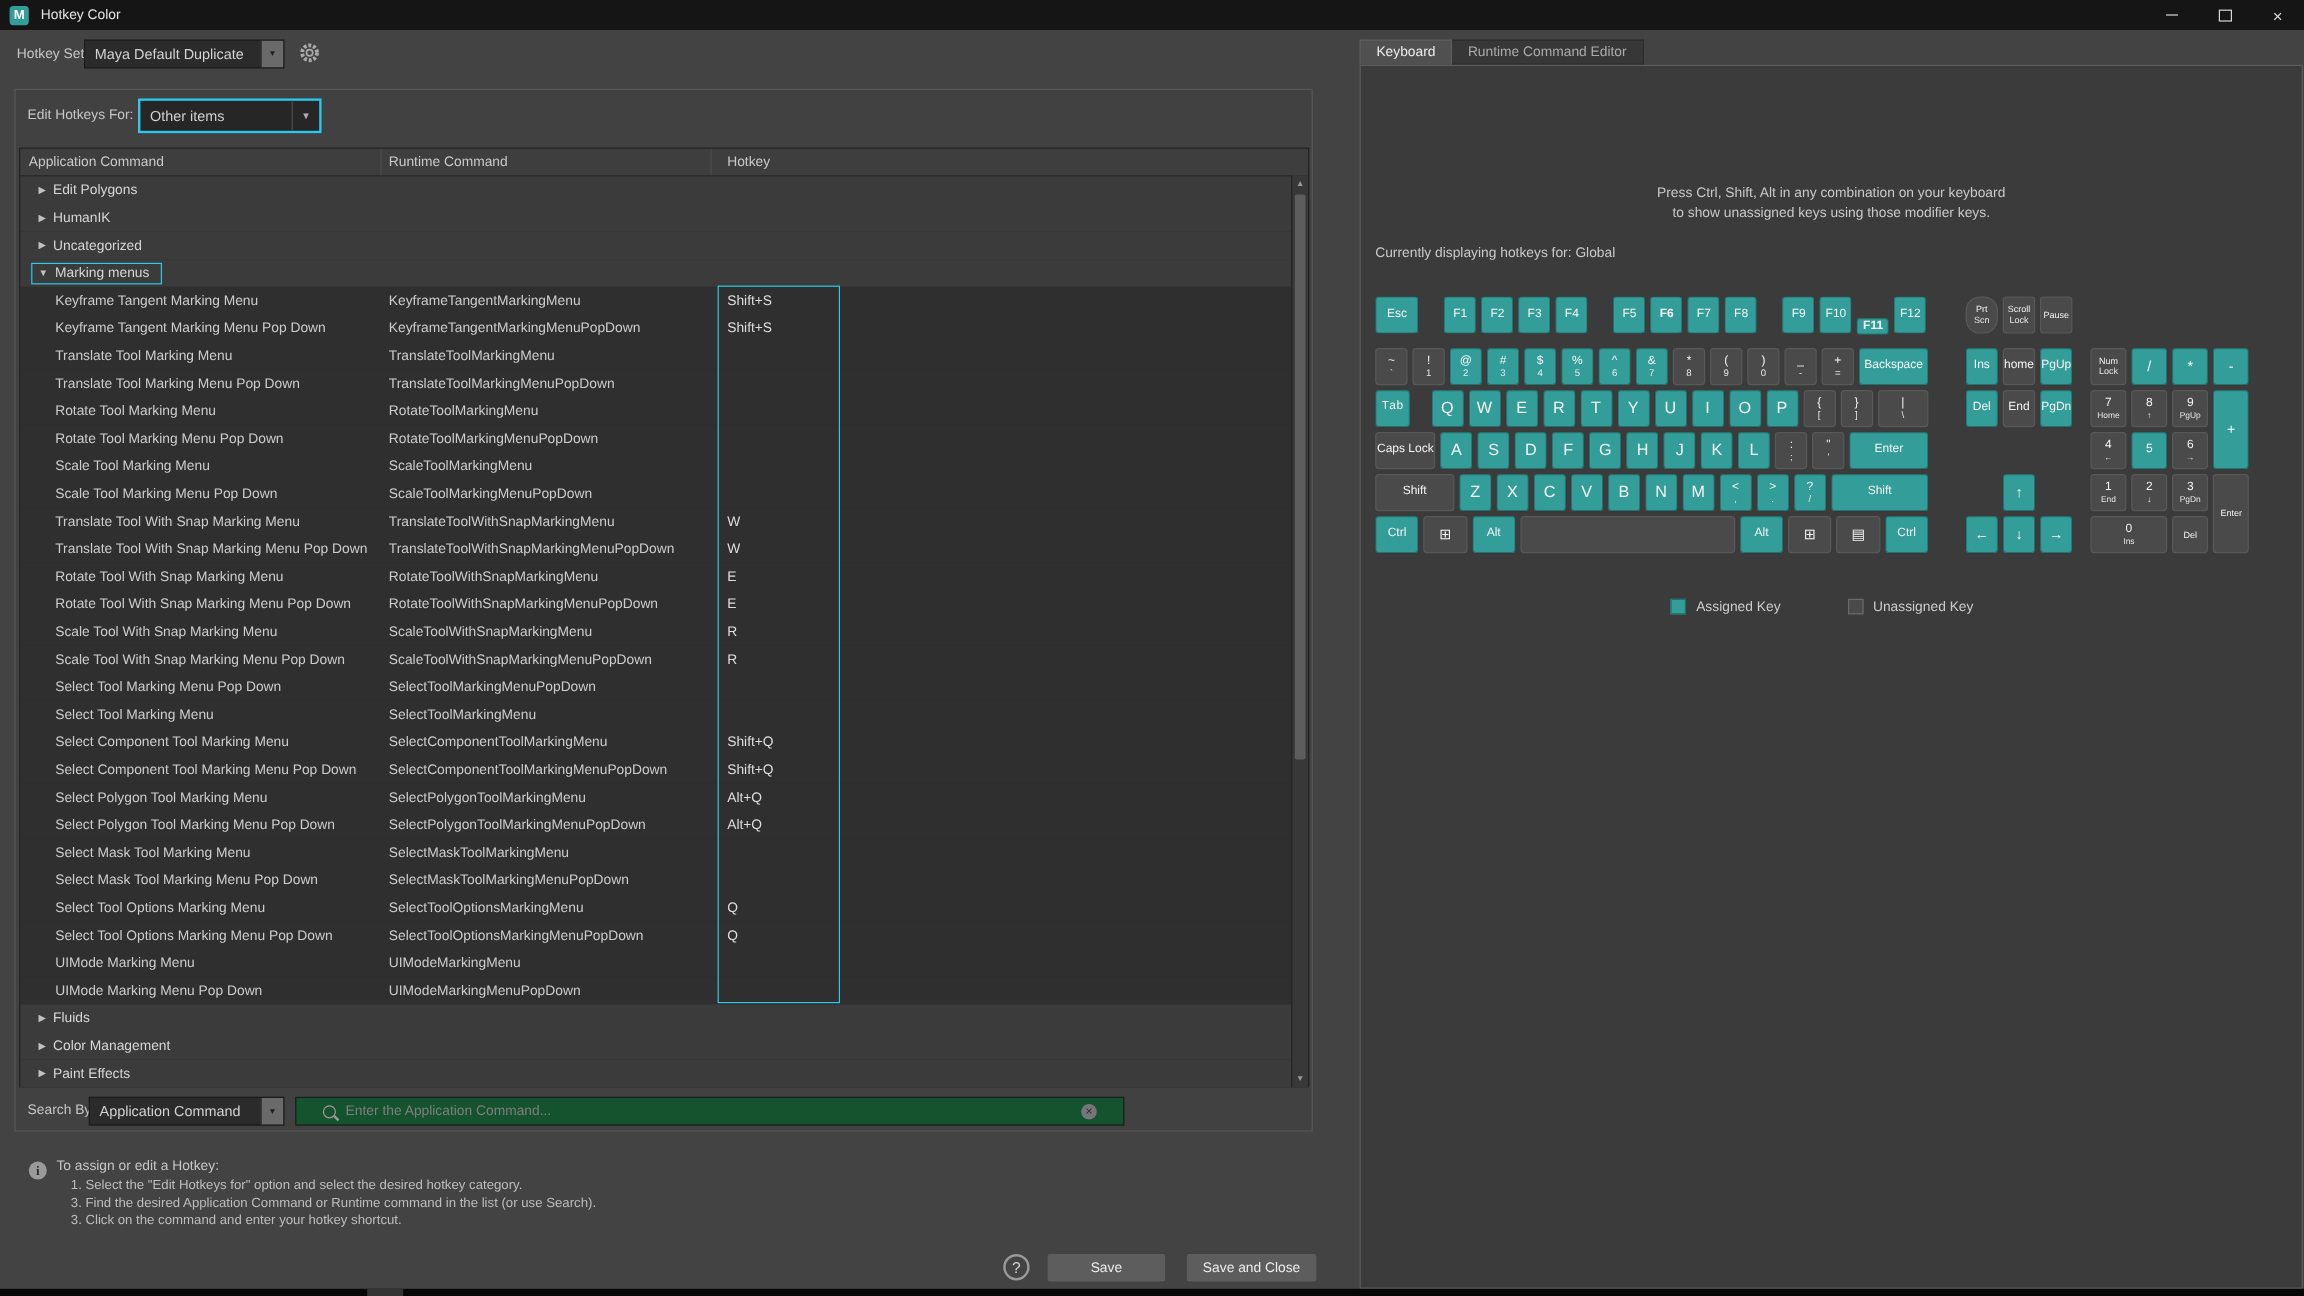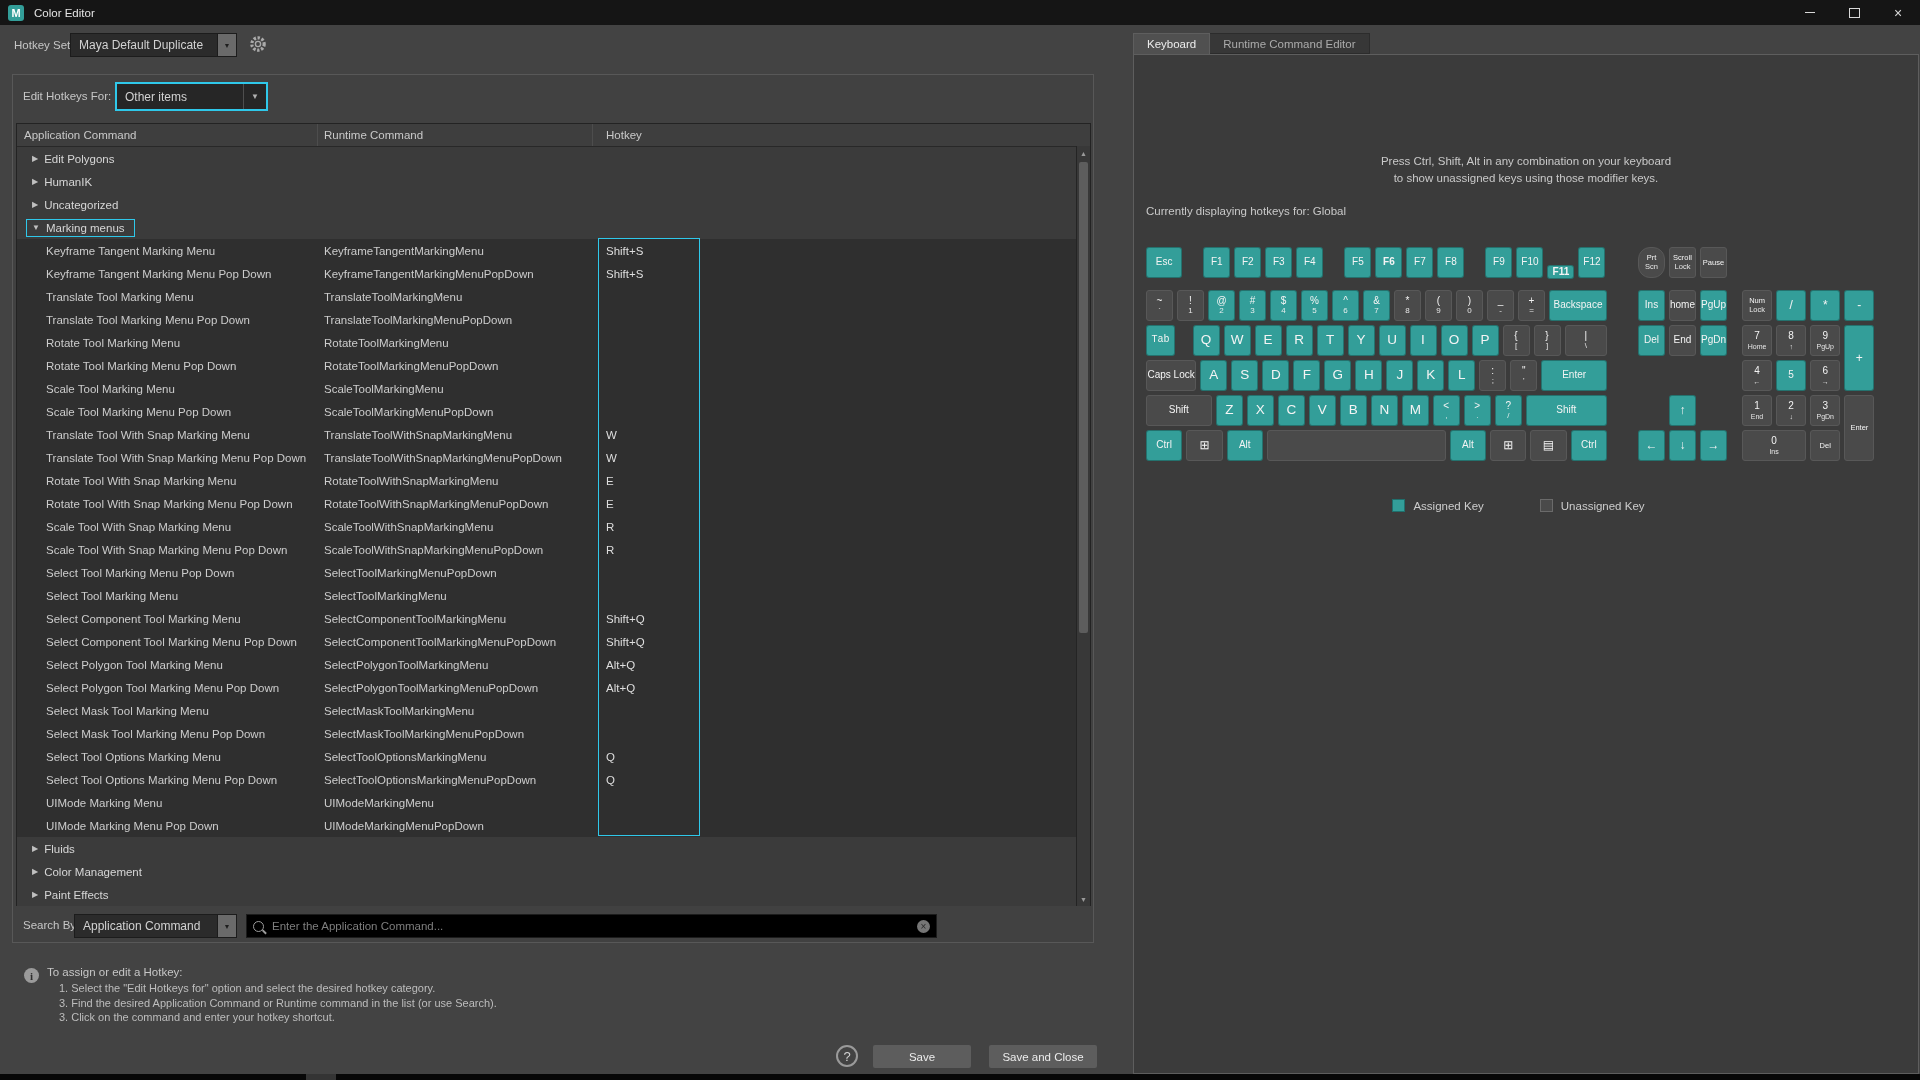--- a/index.html
+++ b/index.html
@@ -57,22 +57,22 @@
     box-sizing:border-box;pointer-events:none;z-index:5;}
   
   .sbar{position:absolute;right:0;top:22px;width:14px;height:760px;background:#383838;border-left:1px solid #242424;box-sizing:border-box;}
   .sarrow{height:14px;display:flex;align-items:center;justify-content:center;color:#9a9a9a;font-size:7px;}
   .sarrow.down{position:absolute;bottom:0;left:0;right:0;}
   .sthumb{position:absolute;left:2px;right:2px;top:16px;height:62%;background:#5d5d5d;border-radius:2px;}
   
   .search-row{position:absolute;left:0;top:838px;width:100%;height:26px;}
   .search-by-label{position:absolute;left:10px;top:6px;}
   .search-by-dd{position:absolute;left:61px;top:1px;width:163px;height:24px;}
-  .search-field{position:absolute;left:233px;top:1px;width:691px;height:24px;background:#000000;border:1px solid #1c1c1c;
-    box-sizing:border-box;display:flex;align-items:center;padding:0 6px;gap:6px;}
+  .search-field{position:absolute;left:233px;top:1px;width:691px;height:24px;background:#14532d;border:1px solid #1c1c1c;
+    box-sizing:border-box;display:flex;align-items:center;padding:0 22px;gap:6px;}
   .mag{position:relative;width:9px;height:9px;border:1.5px solid #9c9c9c;border-radius:50%;flex:0 0 auto;}
   .mag::after{content:"";position:absolute;width:5px;height:1.5px;background:#9c9c9c;transform:rotate(45deg);right:-4px;bottom:-2px;}
   .search-field input{flex:1;background:transparent;border:none;outline:none;color:#dddddd;font-size:11.5px;font-family:"Liberation Sans",sans-serif;}
   .search-field input::placeholder{color:#7e7e7e;}
   .clear-btn{width:13px;height:13px;border-radius:50%;background:#767676;color:#2b2b2b;font-size:10px;line-height:13px;text-align:center;flex:0 0 auto;}
   
   .info-block{position:absolute;left:24px;top:966px;display:flex;gap:8px;}
   .info-icon{width:15px;height:15px;border-radius:50%;background:#9a9a9a;color:#2e2e2e;font-size:11px;font-weight:bold;
     font-family:"Liberation Serif",serif;display:flex;align-items:center;justify-content:center;margin-top:2px;}
   .info-title{color:#c6c6c6;font-size:11.5px;}
@@ -114,21 +114,21 @@
   .sw.off{background:var(--off);border:1px solid #6a6a6a;}
   
   .taskbar-strip{position:absolute;left:0;top:1074px;width:1920px;height:6px;background:#070707;}
   .taskbar-chip{position:absolute;left:306px;top:0;width:30px;height:6px;background:#343434;}
 </style>
 </head>
 <body style="--hl: #2fc8ea; --on: #339e99; --off: #4a4a4a;">
 
 <div class="titlebar">
   <div class="maya-logo">M</div>
-  <span class="win-title">Color Editor</span>
+  <span class="win-title">Hotkey Color</span>
   <div class="wcontrols" style="margin-left:auto;display:flex;height:100%;">
     <span class="wbtn">
         <span class="min-glyph"></span>
       </span>
     <span class="wbtn">
         <span class="max-glyph"></span>
       </span>
     <span class="wbtn">
         <span class="close-glyph">×</span>
       </span>

